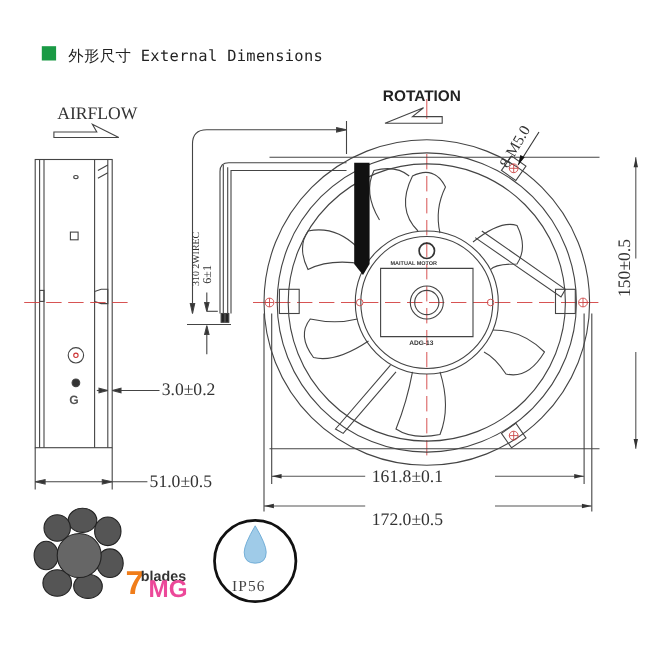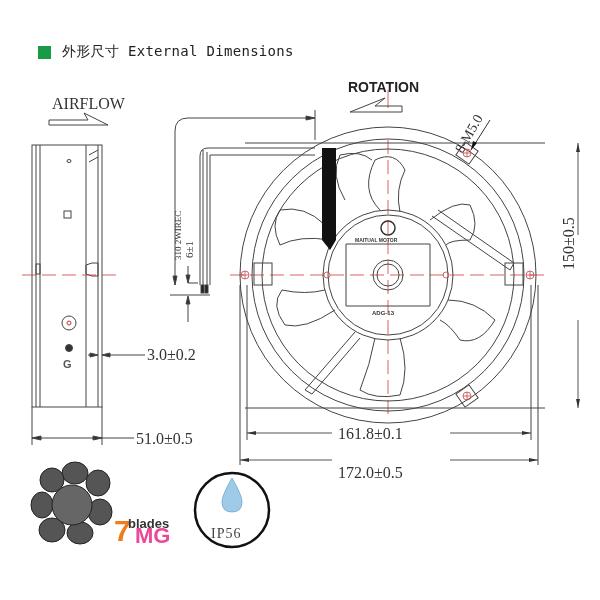--- a/index.html
+++ b/index.html
@@ -1,17 +1,17 @@
 <!DOCTYPE html>
 <html><head>
 <meta charset="utf-8">
 <style>
   html,body{margin:0;padding:0;background:#ffffff;}
   body{width:600px;height:600px;position:relative;overflow:hidden;font-family:"Liberation Serif",serif;color:#333;}
-  .header{position:absolute;left:38px;top:42px;height:20px;display:flex;align-items:center;}
+  .header{position:absolute;left:38px;top:42px;height:20px;display:flex;align-items:flex-start;}
   .header .sq{width:13px;height:13px;background:#1a9a45;margin-right:11px;}
   .header .ttl{font-family:"DejaVu Sans Mono","Liberation Mono",monospace;font-size:14px;color:#222;letter-spacing:0.3px;}
   svg.draw{position:absolute;left:0;top:0;}
   .lbl{position:absolute;font-family:"Liberation Serif",serif;color:#333;white-space:nowrap;}
   .airflow{left:52px;top:95px;font-size:16px;}
   .rotation{left:348px;top:79px;font-size:14px;font-family:"Liberation Sans",sans-serif;font-weight:bold;color:#222;}
   .dim{font-size:16px;}
   .d30{left:147px;top:346px;}
   .d51{left:136px;top:430px;}
   .d1618{left:338px;top:425px;}

